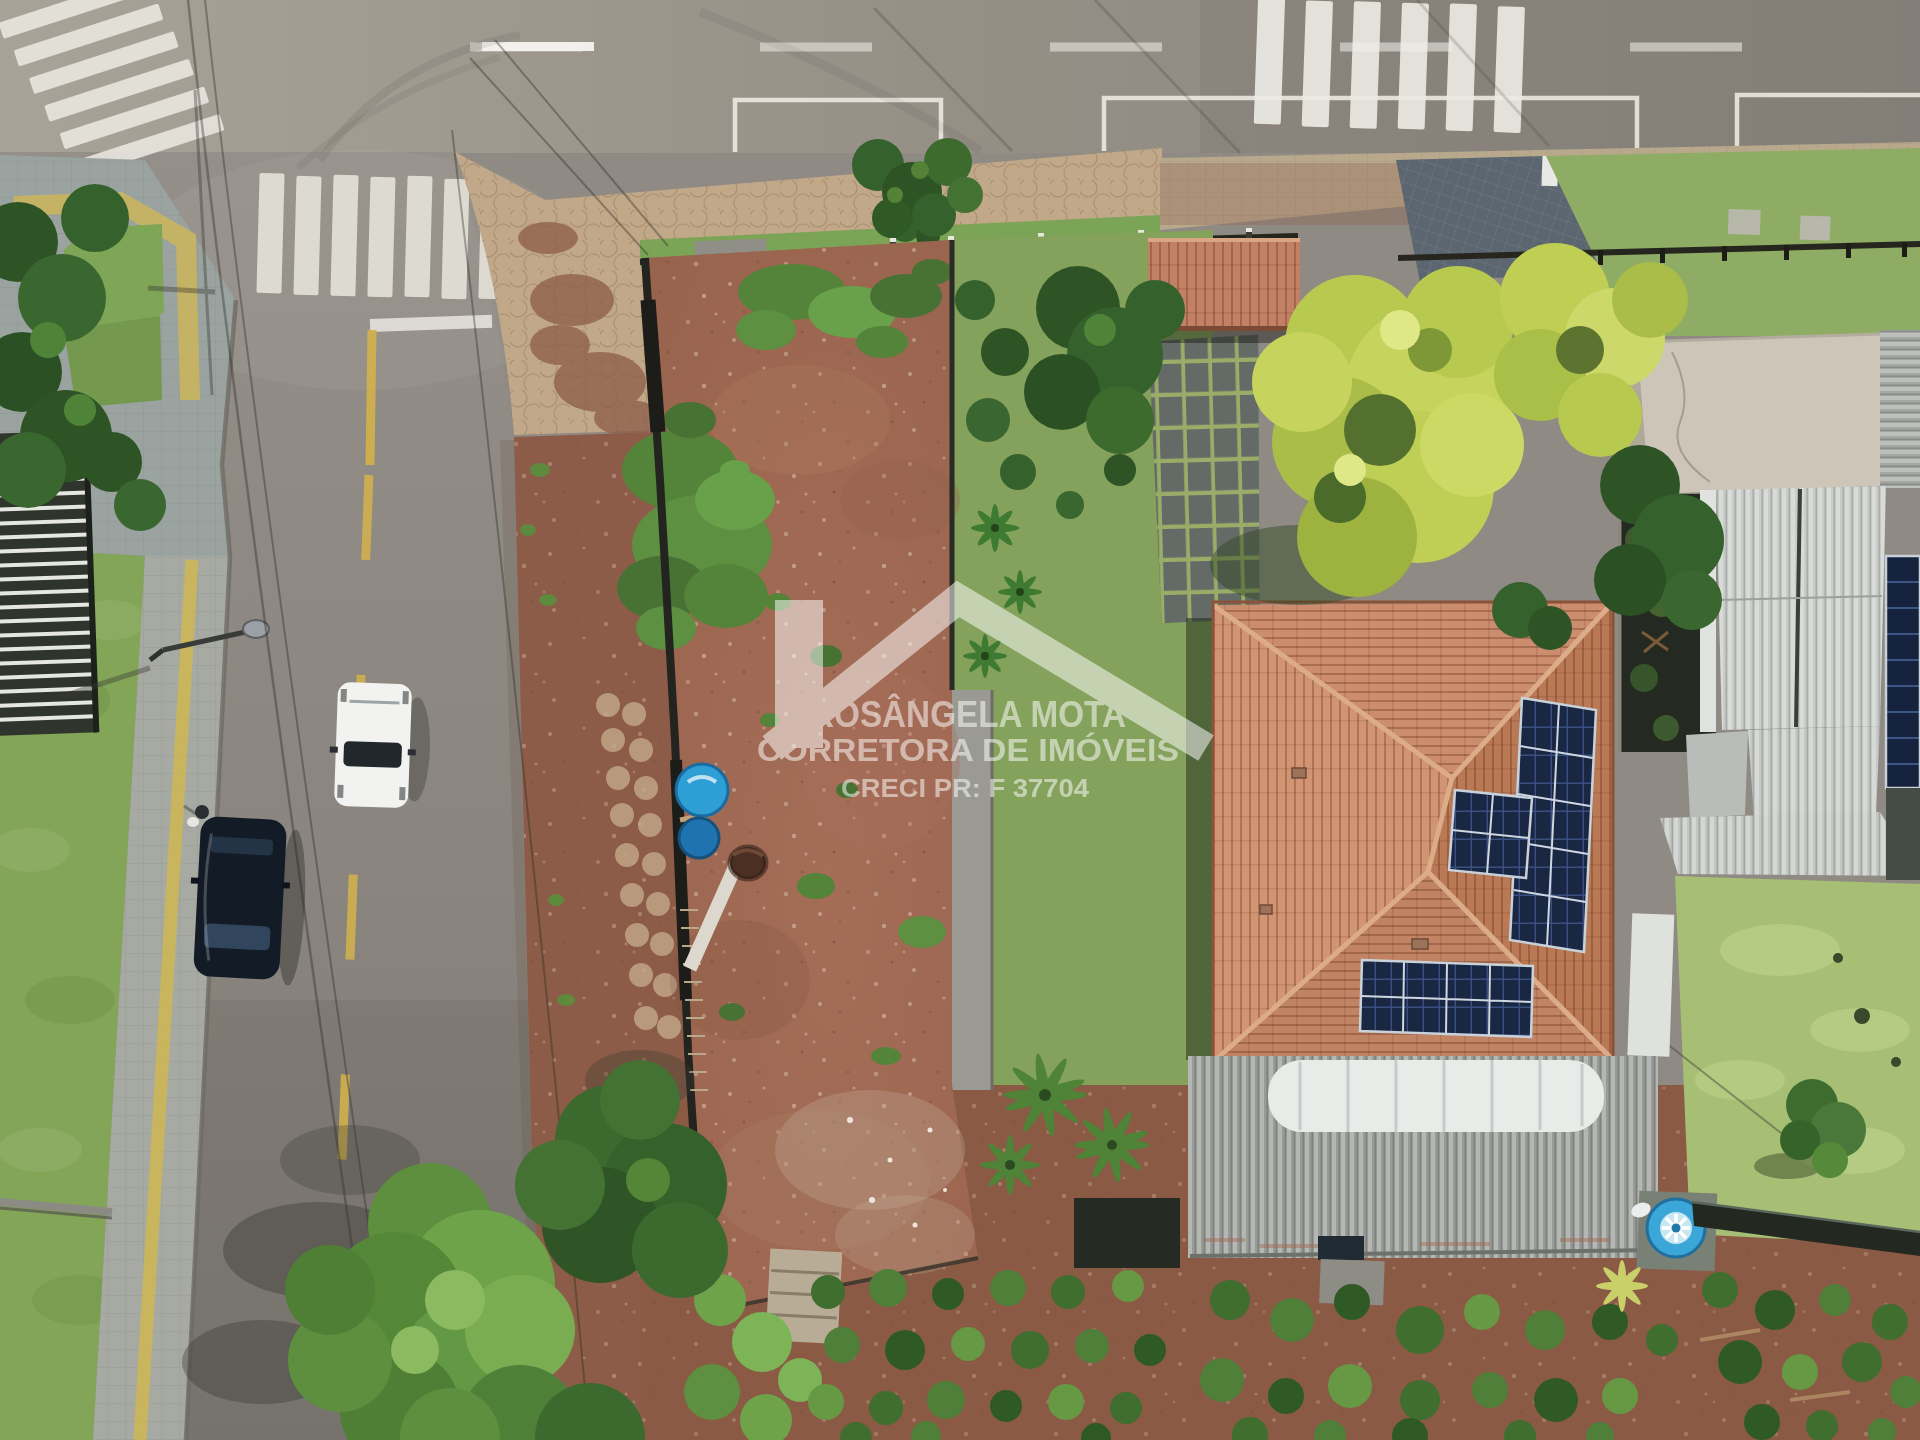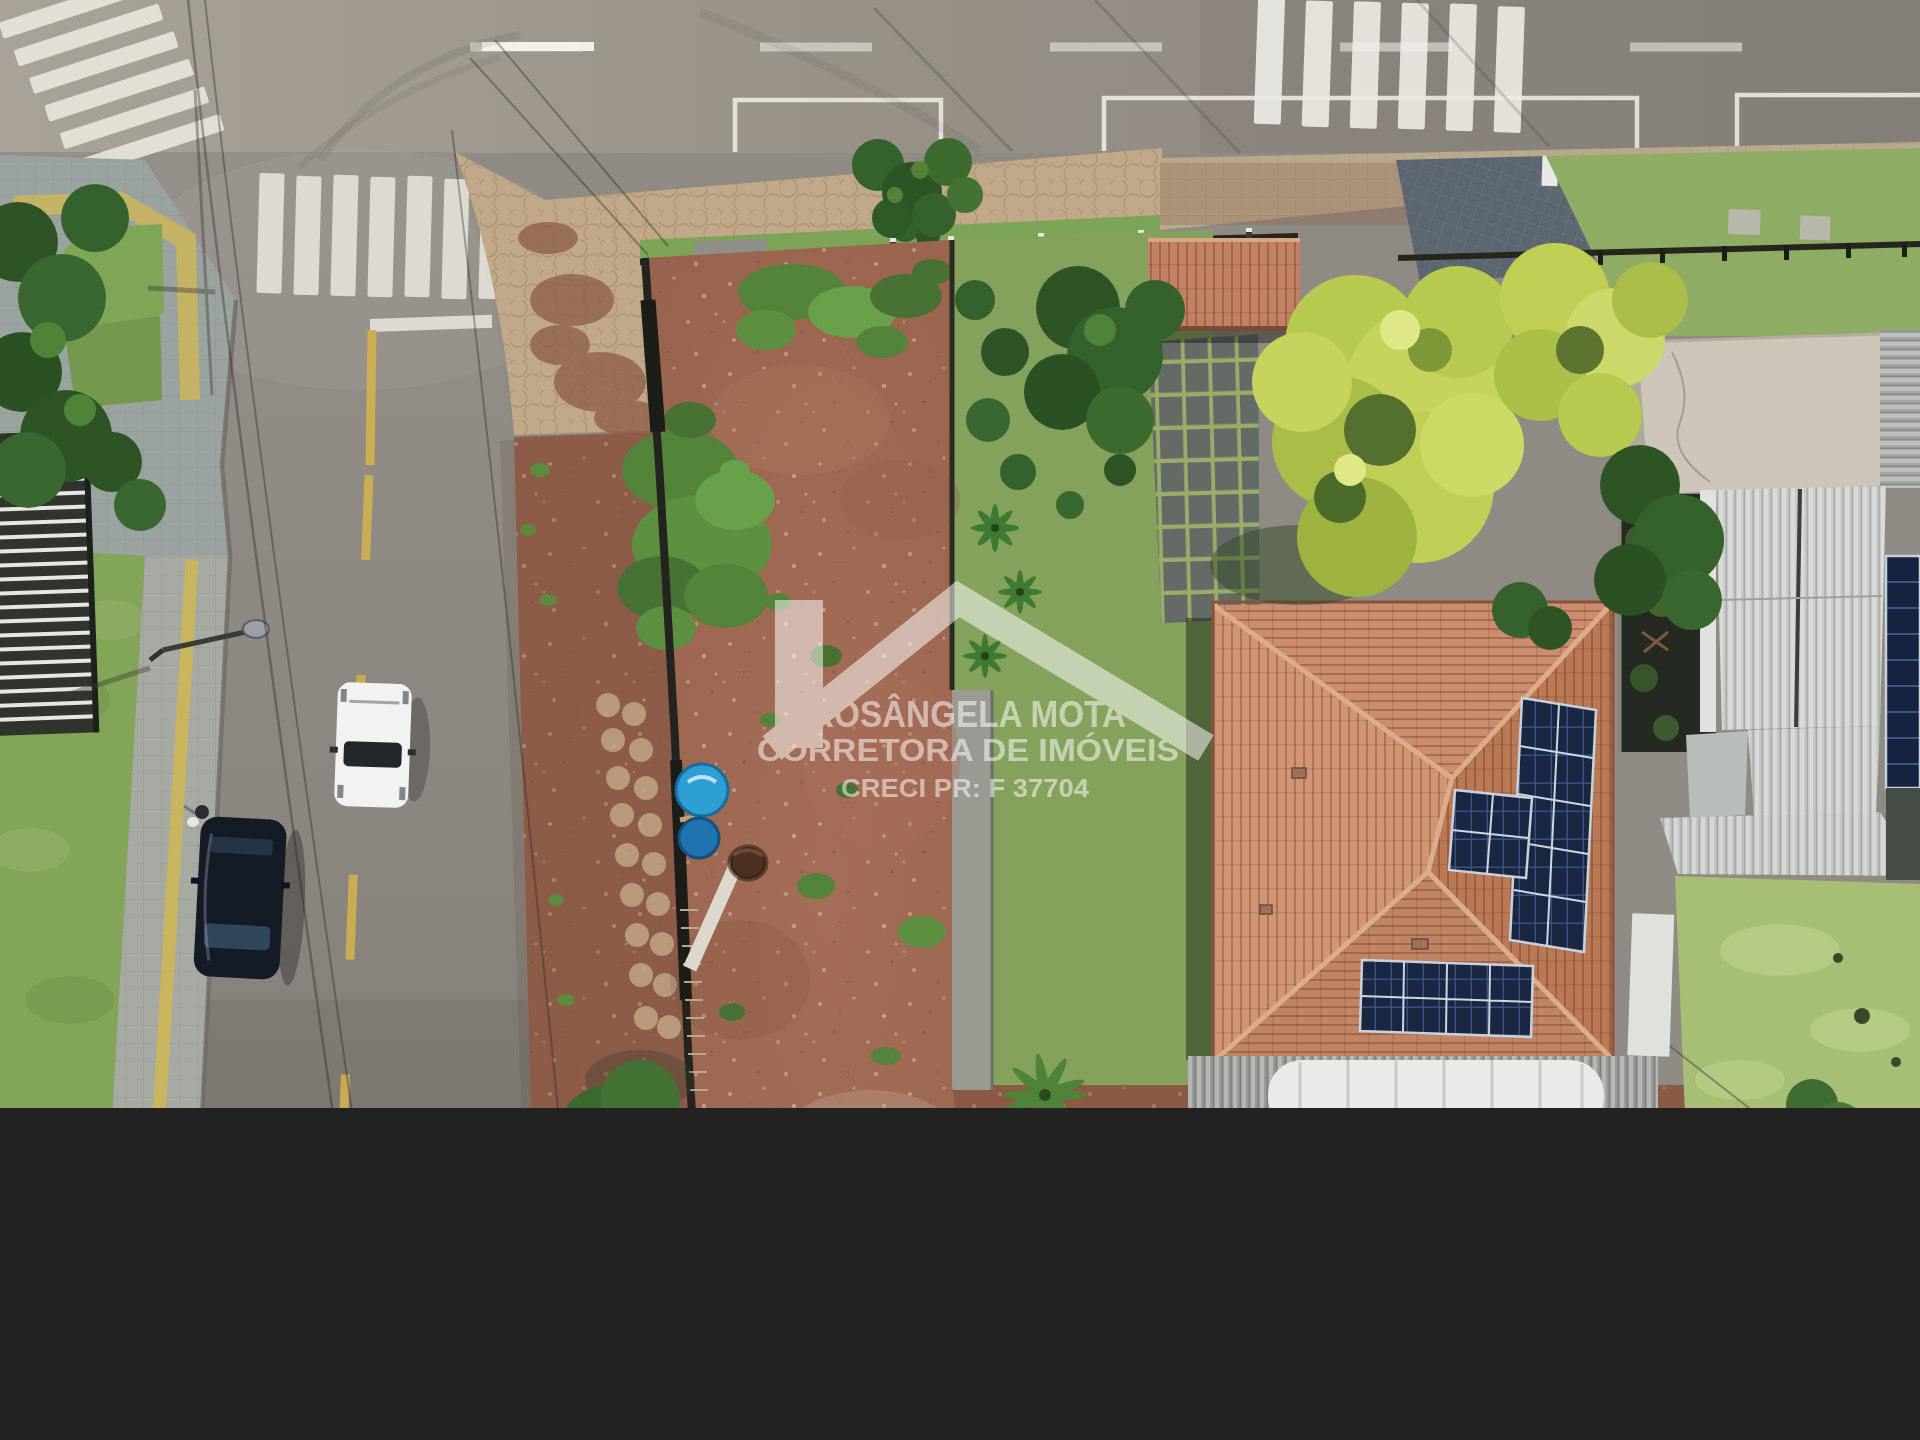--- a/index.html
+++ b/index.html
@@ -1,16 +1,16 @@
 <!DOCTYPE html>
 <html><head>
 <meta charset="utf-8">
 <style>
   html,body{margin:0;padding:0;background:#222;}
-  .stage{position:relative;width:1920px;height:1108px;overflow:hidden;background:#8f8a83;}
+  .stage{position:relative;width:1920px;height:1440px;overflow:hidden;background:#8f8a83;}
   .stage svg{display:block;width:1920px;height:1440px;}
   text{font-family:"Liberation Sans","DejaVu Sans",sans-serif;font-weight:700;}
 </style>
 </head>
 <body>
 
 <div class="stage">
 <svg viewBox="0 0 1920 1440" xmlns="http://www.w3.org/2000/svg">
   <defs>
     <linearGradient id="roadTop" x1="0" y1="0" x2="1" y2="0">

